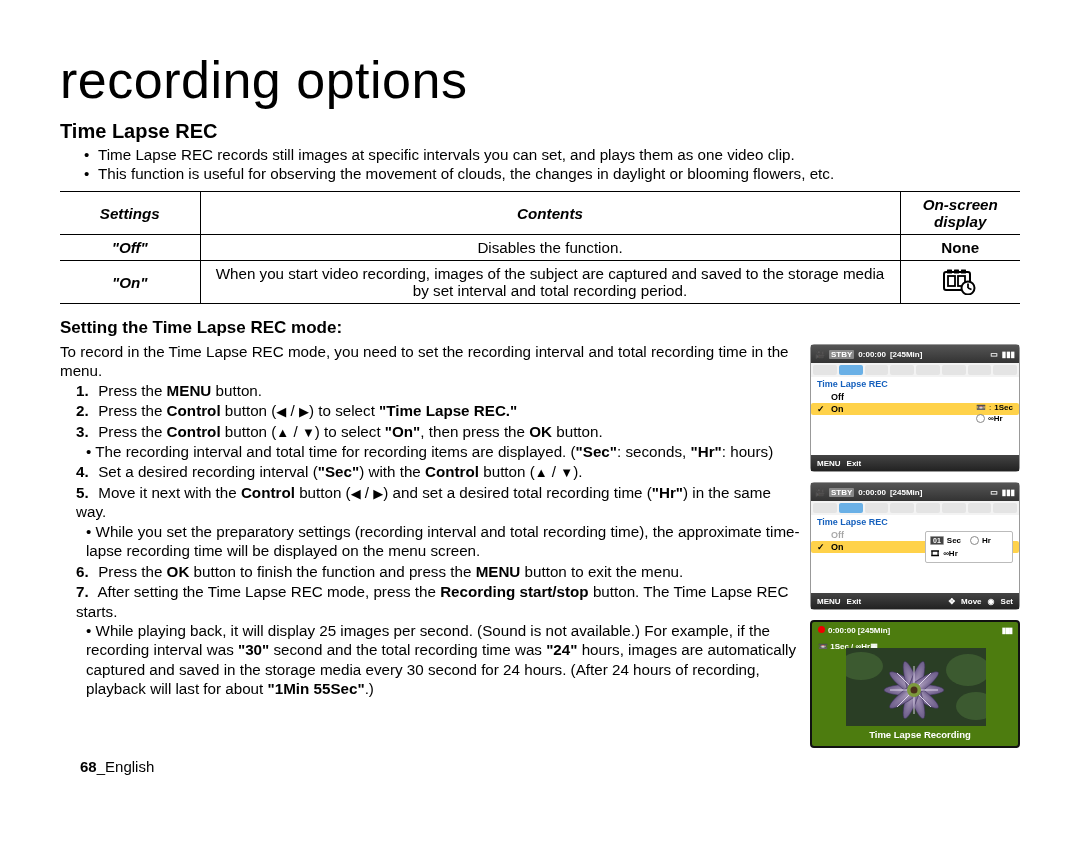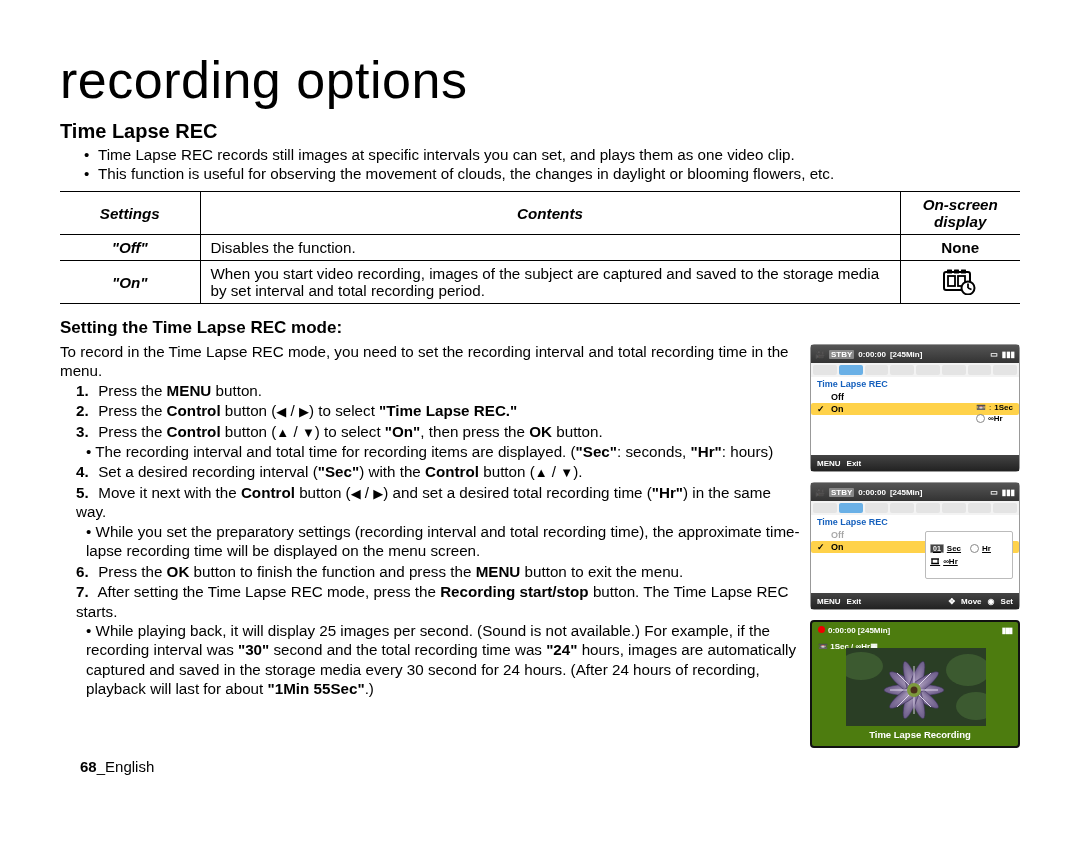--- a/index.html
+++ b/index.html
@@ -4,21 +4,21 @@
 <style>
   * { box-sizing: border-box; margin: 0; padding: 0; }
   html, body { width: 1080px; background: #fff; font-family: Arial, Helvetica, sans-serif; color: #000; }
   .page { padding: 54px 60px 20px 60px; }
   .chapter-title { font-family: "Helvetica Neue", Arial, sans-serif; font-weight: 200; font-size: 52px; letter-spacing: 0.5px; line-height: 1; margin-bottom: 14px; }
   .section-heading { font-size: 20px; font-weight: 700; margin-bottom: 2px; }
   .intro-bullets { list-style: none; margin: 0 0 8px 24px; font-size: 15.2px; line-height: 1.25; }
   .intro-bullets li::before { content: "•"; display: inline-block; width: 14px; }
 
   table.settings { width: 100%; border-collapse: collapse; font-size: 15.2px; }
-  table.settings th, table.settings td { border-top: 1.5px solid #000; border-bottom: 1.5px solid #000; padding: 4px 10px; text-align: left; vertical-align: middle; }
+  table.settings th, table.settings td { border-top: 1.5px solid #000; border-bottom: 1.5px solid #000; padding: 4px 10px; text-align: center; vertical-align: middle; }
   table.settings th:first-child, table.settings td:first-child { border-right: 1px solid #000; text-align: center; font-weight: 700; width: 140px; font-style: italic; }
   table.settings th.header { font-style: italic; font-weight: 700; text-align: center; }
   table.settings th.last, table.settings td.last { border-left: 1px solid #000; text-align: center; width: 120px; font-weight: 700; }
   .timelapse-icon-cell svg { display: block; margin: 0 auto; }
 
   .sub-heading { font-size: 17px; font-weight: 700; margin-top: 14px; margin-bottom: 4px; }
   .instructions-wrap { display: flex; gap: 7px; }
   .instructions { font-size: 15.2px; line-height: 1.28; flex: 1 1 auto; }
   .instructions ol { list-style: decimal; padding-left: 34px; font-weight: 700; }
   .instructions ol > li { font-weight: 400; margin-bottom: 1px; }
@@ -43,21 +43,21 @@
 
   .lcd.photo { background:#4d7c0f; border:2px solid #111; overflow:hidden;}
   .lcd.photo .photo-top { color:#fff; font-size:8px; font-weight:700; position:absolute; top:4px; left:0; right:0; padding:0 6px; display:flex; justify-content:space-between; align-items:center;}
   .lcd.photo .rec-dot { width:7px;height:7px;background:#e00;border-radius:50%;display:inline-block;margin-right:3px;}
   .lcd.photo .mid-line { color:#fff; font-size:8px; font-weight:700; position:absolute; top:20px; left:6px;}
   .lcd.photo .flower { position:absolute; top:26px; left:34px; width:140px; height:78px;}
   .lcd.photo .caption { position:absolute; bottom:6px; left:10px; right:0; text-align:center; color:#fff; font-weight:700; font-size:9.5px;}
   .flower svg {width:100%;height:100%;}
   .page-footer { font-size: 15px; margin-top: 10px; }
   .page-footer .pnum { font-weight:700;margin-left:20px;}
-  .lcd .hr-box { position:absolute; right:6px; top:48px; background:#fff; border:1px solid #bbb; border-radius:2px; padding:12px 4px; font-size:8px; font-weight:700; width:88px;text-decoration:underline;}
+  .lcd .hr-box { position:absolute; right:6px; top:48px; background:#fff; border:1px solid #bbb; border-radius:2px; padding:4px 4px; font-size:8px; font-weight:700; width:88px;}
   .lcd .hr-box .line{display:flex;gap:3px;align-items:center;}
   .numbox{border:1px solid #999;background:#444;color:#fff;padding:0 2px;border-radius:1px;font-size:7px;}
   .circ{width:9px;height:9px;border:1px solid #888;border-radius:50%;display:inline-block;}
 </style>
 </head>
 <body>
 
 <div class="page">
   <div class="chapter-title">recording options</div>
 

